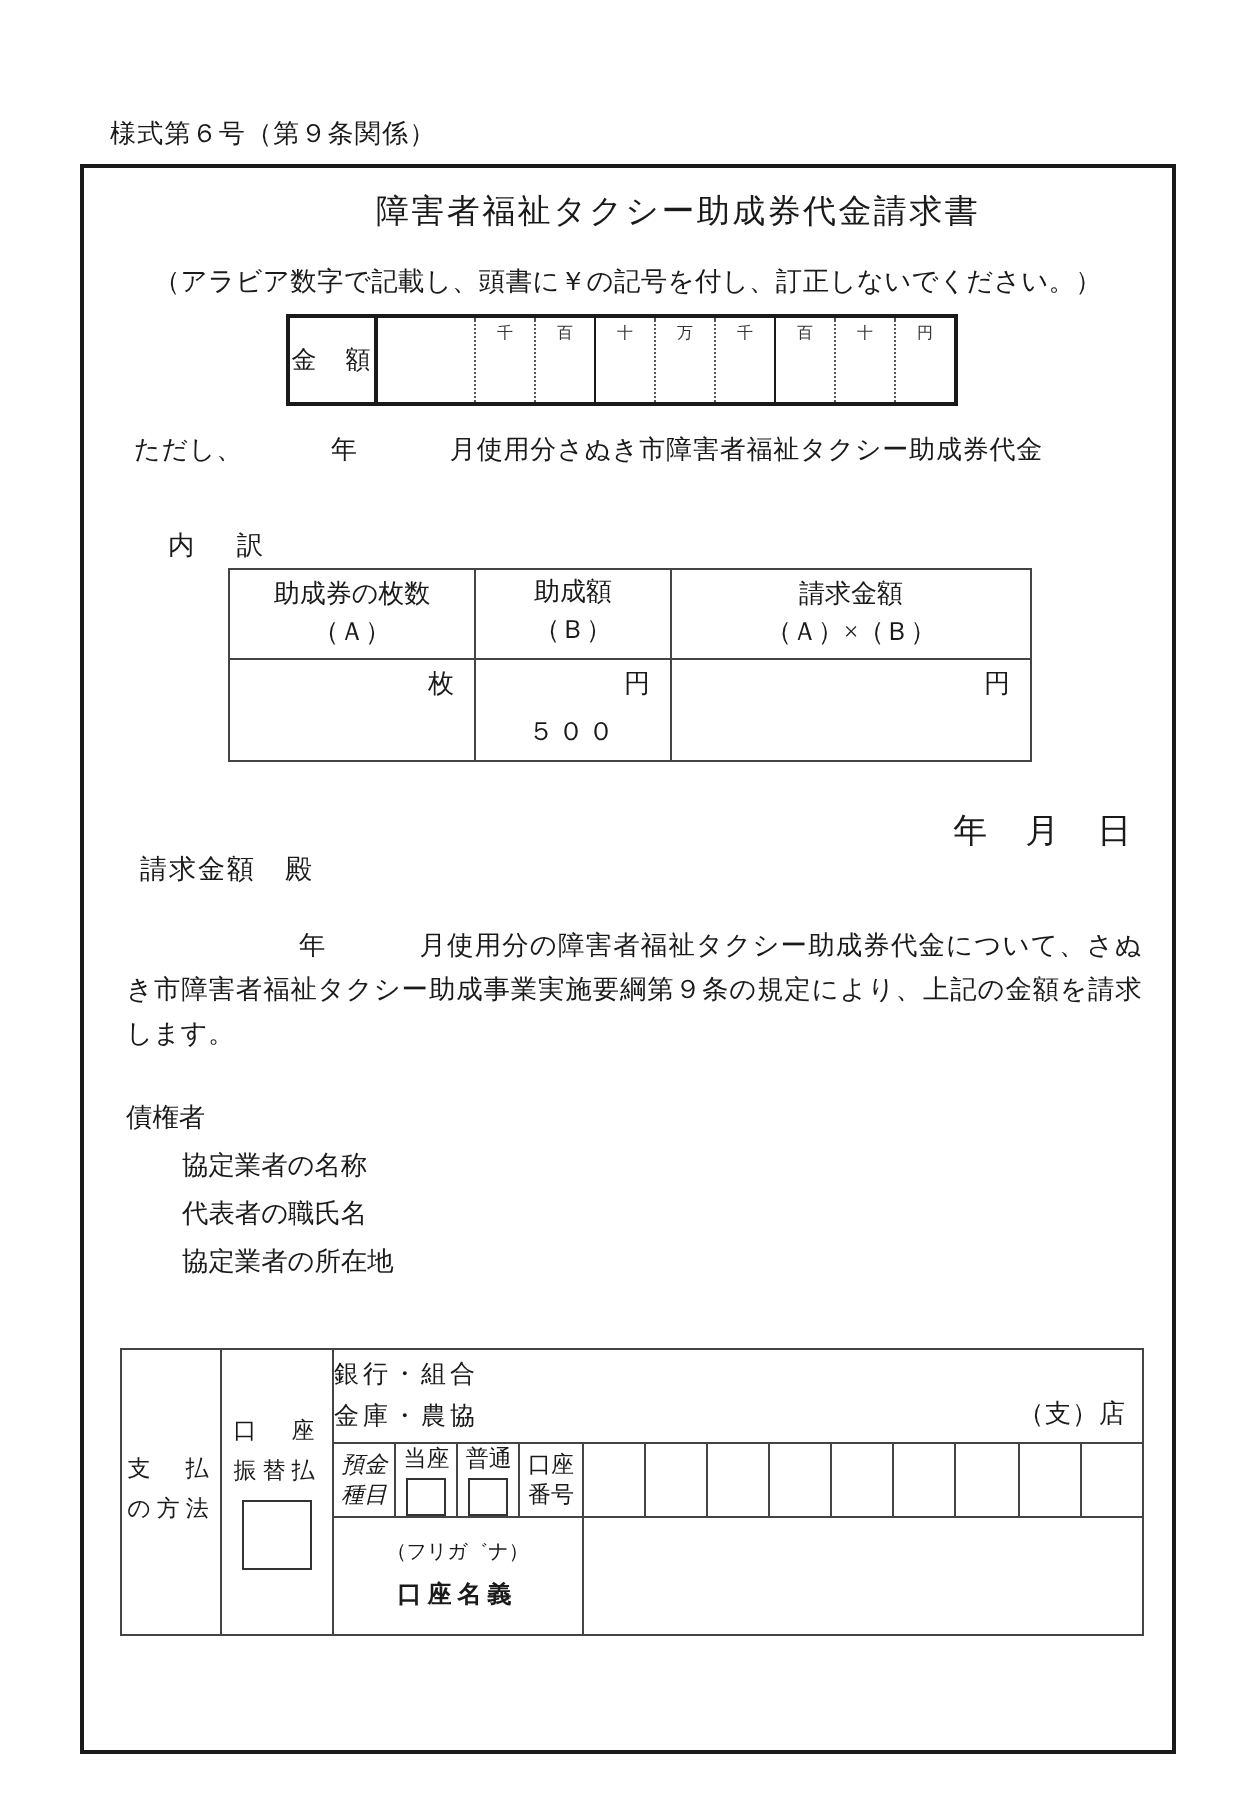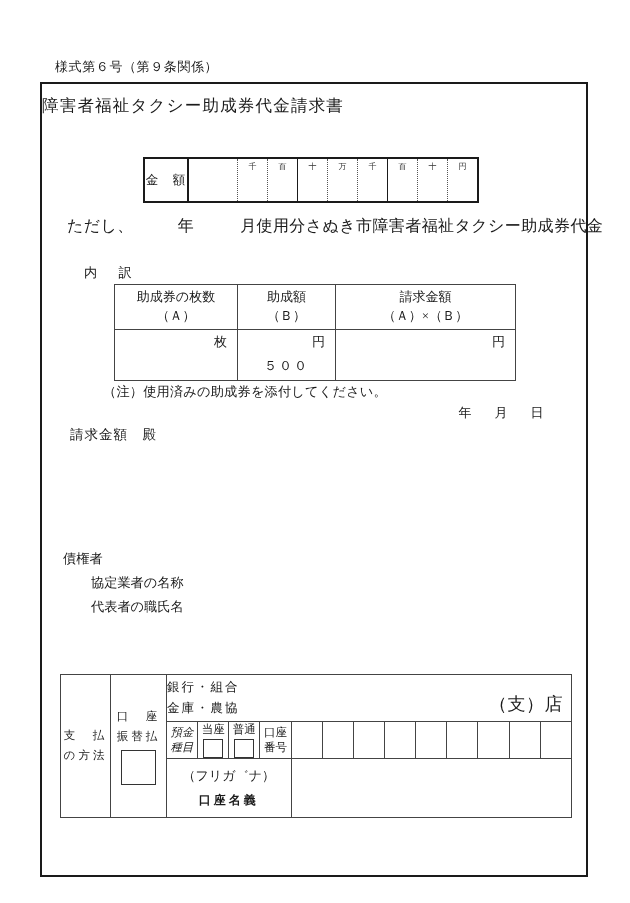--- a/index.html
+++ b/index.html
@@ -45,22 +45,24 @@
     left: 0; top: 0;
     width: 100%;
     height: 100%;
   }
   
   .doc-title {
     position: absolute;
     left: 0;
     top: 11px;
     width: 100%;
+    text-align: center;
     font-size: 16.5px;
     letter-spacing: 1.2px;
+    padding-left: 25px;
   }
   .note-line {
     position: absolute;
     left: 0;
     top: 48px;
     width: 100%;
     text-align: center;
     font-size: 13.2px;
     letter-spacing: 0.2px;
   }
@@ -119,21 +121,21 @@
     width: 100%;
     text-align: center;
     font-size: 8px;
     color: #333;
   }
   
   .tadashi {
     position: absolute;
     left: 25px;
     top: 132px;
-    font-size: 16px;
+    font-size: 13px;
     letter-spacing: 0.4px;
     white-space: nowrap;
   }
   .blank-year { display: inline-block; width: 44px; }
   .blank-month { display: inline-block; width: 46px; }
   
   .uchiwake-label {
     position: absolute;
     left: 42px;
     top: 180px;
@@ -152,21 +154,21 @@
   .breakdown-table td {
     border: 1px solid #444;
     font-size: 13px;
     font-weight: normal;
     text-align: center;
     padding: 0;
   }
   .breakdown-table th { height: 44px; line-height: 1.45; }
   .breakdown-table td.row-cell { height: 50px; vertical-align: top; }
   .col-a { width: 122px; font-family: Liberation Serif, serif; }
-  .col-b { width: 97px; }
+  .col-b { width: 97px; font-family: Liberation Mono, monospace; }
   .col-c { width: 179px; }
   .cell-unit {
     display: block;
     text-align: right;
     padding: 3px 10px 0 0;
     font-size: 13px;
   }
   .cell-val {
     display: block;
     text-align: center;
@@ -177,23 +179,23 @@
   
   .chu {
     position: absolute;
     left: 61px;
     top: 299px;
     font-size: 13.2px;
     letter-spacing: 0.2px;
   }
   .date-line {
     position: absolute;
-    right: 42px;
+    right: 20px;
     top: 320px;
-    font-size: 13px;
+    font-size: 17px;
     letter-spacing: 0.4px;
   }
   .date-line span { display: inline-block; }
   .d-y { width: 36px; text-align: left; }
   .d-m { width: 36px; text-align: left; }
   
   .addressee {
     position: absolute;
     left: 28px;
     top: 342px;
@@ -261,45 +263,46 @@
   .bank-names {
     font-size: 12.5px;
     line-height: 1.7;
     letter-spacing: 2px;
     text-align: left;
   }
   .branch {
     position: absolute;
     right: 8px;
     bottom: 5px;
-    font-size: 18px;
+    font-size: 13px;
     letter-spacing: 0.5px;
   }
   .num-cell { border-left: 1px dotted #666 !important; border-right: 1px dotted #666 !important; }
   .num-grp-l { border-left: 1px solid #444 !important; }
   .num-grp-r { border-right: 1px solid #444 !important; }
   .furigana-cell {
     font-size: 11px;
     line-height: 1.9;
     letter-spacing: 1px;
   }
-  .furigana-small { font-size: 13px; letter-spacing: 0px; }
+  .furigana-small { font-size: 10px; letter-spacing: 0px; }
   .meigi { letter-spacing: 3px; font-size: 12px; font-weight: bold; }
 </style>
 </head>
 <body>
 
 <div class="page">
 
   <div class="form-no">様式第６号（第９条関係）</div>
 
   <div class="frame">
     <div class="inner">
 
       <div class="doc-title">障害者福祉タクシー助成券代金請求書</div>
+      <div class="note-line">（アラビア数字で記載し、頭書に￥の記号を付し、訂正しないでください。）</div>
 
       <table class="amount-table">
         <tbody>
             <tr>
           <td class="label-cell">金　額</td>
           <td class="yen-cell"></td>
           <td class="digit">
             <span class="unit-mark">千</span>
           </td>
           <td class="digit grp-end">
@@ -355,31 +358,32 @@
             <span class="cell-unit">円</span>
             <span class="cell-val">５００</span>
           </td>
           <td class="row-cell">
             <span class="cell-unit">円</span>
           </td>
         </tr>
       </tbody>
         </table>
 
-      <div class="chu">（注）使用済みの助成券を添付してください。</div>
 
       <div class="date-line"><span class="d-y">年</span><span class="d-m">月</span><span>日</span></div>
 
       <div class="addressee">請求金額　殿</div>
 
+      <div class="body-par"><span class="indent"></span><span class="blank-year"></span><span>年</span><span class="blank-month"></span><span>月</span><span>使用分の障害者福祉タクシー助成券代金について、さぬき市障害者福祉タクシー助成事業実施要綱第９条の規定により、上記の金額を請求します。</span></div>
 
       <div class="creditor">
         <span>債権者</span>
         <span class="sub">協定業者の名称</span>
         <span class="sub">代表者の職氏名</span>
+        <span class="sub">協定業者の所在地</span>
       </div>
 
       <table class="pay-table">
 
         <tbody>
             <tr>
           <td class="c-method" rowspan="3">
             <div class="v2line">支　払</div>
             <div class="v2line">の方法</div>
           </td>

